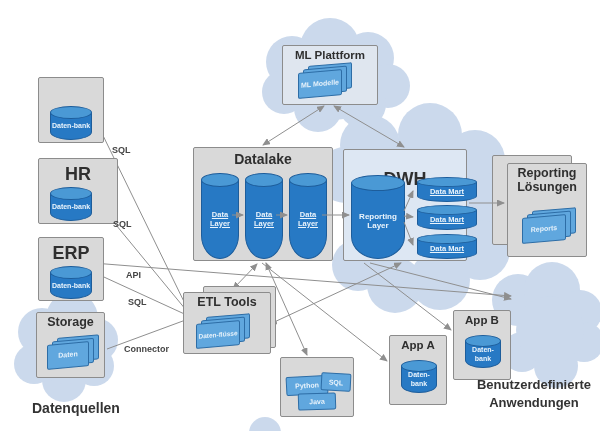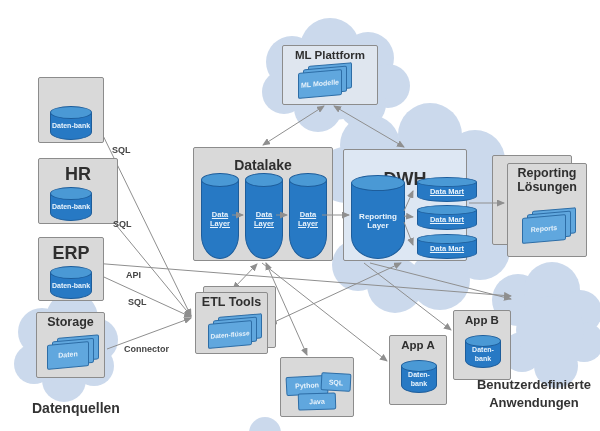--- a/index.html
+++ b/index.html
@@ -13,21 +13,21 @@
   svg.layer{position:absolute;left:0;top:0;z-index:0;}
   svg.layer.fg{z-index:3;pointer-events:none;}
   .box{
     position:absolute;box-sizing:border-box;background:var(--box);
     border:1.4px solid var(--boxb);border-radius:2px;z-index:1;
   }
   .box.blue{background:#dde7f3;}
   .box.mlbx{background:#dfe6ef;}
   .title{font-weight:bold;color:#2f2f2f;text-align:center;padding-top:3px;line-height:1.1;}
   .t18{font-size:18px;padding-top:6px;}
-  .t14{font-size:14px;padding-top:10px;}
+  .t14{font-size:14px;padding-top:4px;}
   .t13{font-size:12.5px;}
   .t12{font-size:11.5px;}
   .cyl{position:absolute;z-index:2;}
   .cyl i{display:block;position:absolute;box-sizing:border-box;}
   .cyl .cbody{left:0;right:0;top:calc(var(--eh)/2);bottom:0;background:var(--cyl);
     border:1px solid var(--cylb);border-radius:0 0 50% 50%/0 0 30% 30%;}
   .cyl .ctop{left:0;right:0;top:0;height:var(--eh);background:var(--cylt);
     border:1px solid var(--cylb);border-radius:50%;}
   .clbl{position:absolute;left:0;right:0;top:calc(var(--eh)/2);bottom:0;z-index:2;
     display:flex;align-items:center;justify-content:center;text-align:center;
@@ -208,21 +208,21 @@
   <div class="box" style="left:507px;top:163px;width:80px;height:94px">
     <div class="title t13">Reporting Lösungen</div>
     <div class="stack" style="left:14px;top:52px;width:44px;height:26px">
       <i class="c c1"></i>
         <i class="c c2"></i>
       <div class="c c3 fs7">Reports</div>
     </div>
   </div>
 
   <div class="box" style="left:203px;top:286px;width:73px;height:62px"></div>
-  <div class="box" style="left:195px;top:292px;width:73px;height:62px">
+  <div class="box" style="left:183px;top:292px;width:88px;height:62px">
     <div class="title t13">ETL Tools</div>
     <div class="stack" style="left:12px;top:29px;width:44px;height:25px">
       <i class="c c1"></i>
         <i class="c c2"></i>
       <div class="c c3 fs7" style="font-size:6.5px">Daten-flüsse</div>
     </div>
   </div>
 
   <div class="box" style="left:280px;top:357px;width:74px;height:60px">
     <div class="chip" style="left:5px;top:18px;width:42px;height:19px;transform:rotate(-3deg)">Python</div>

